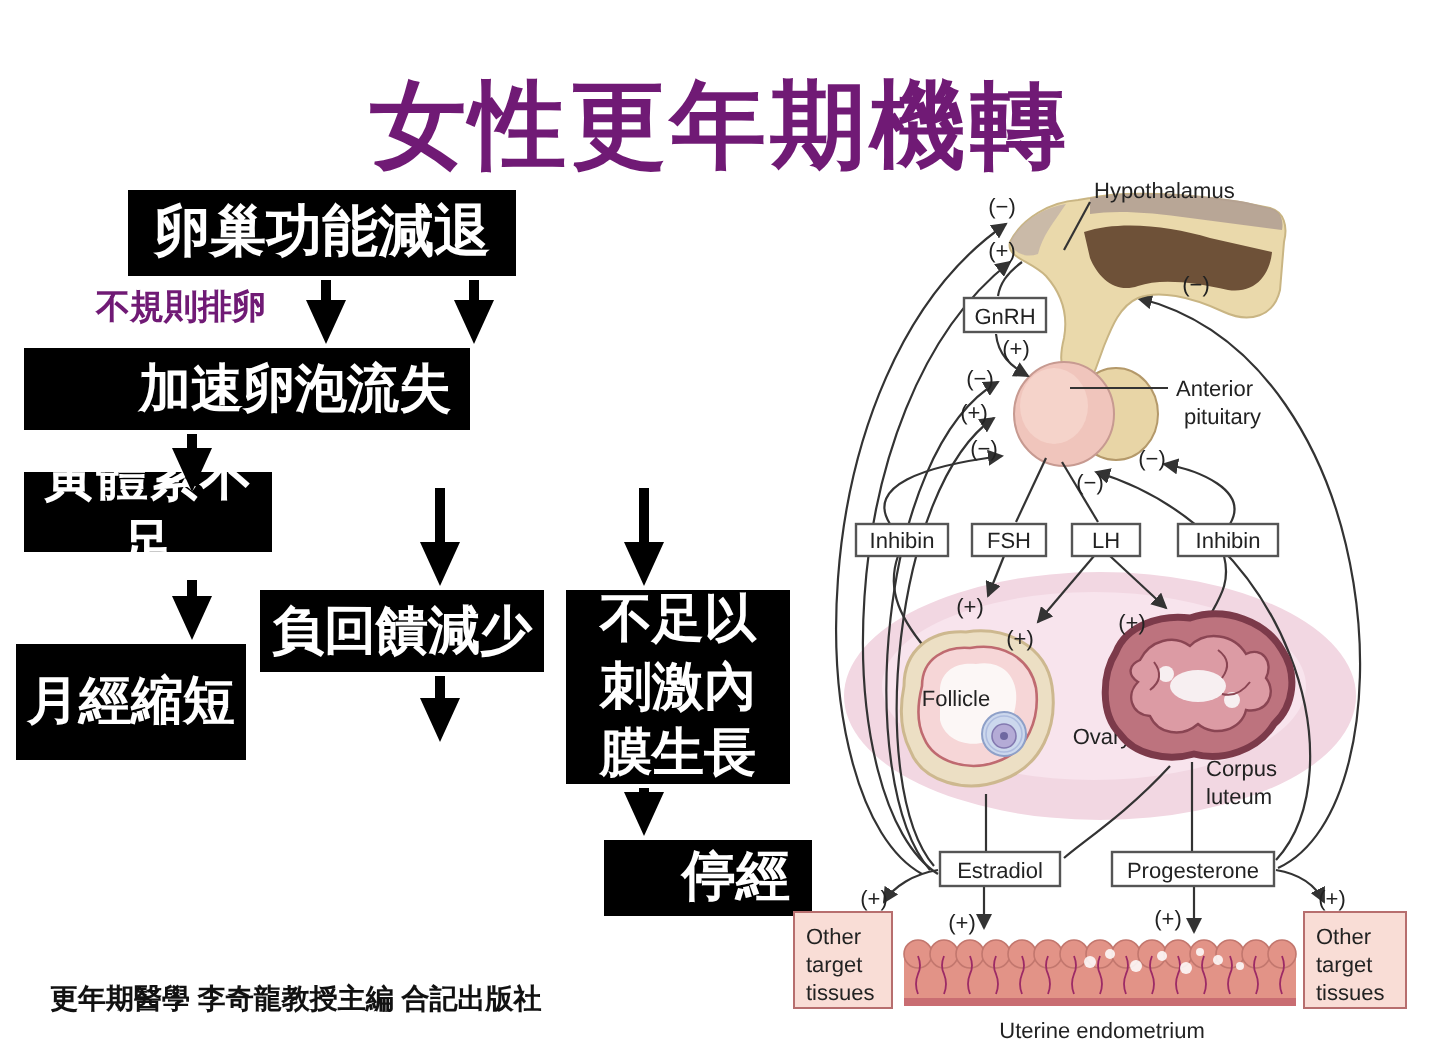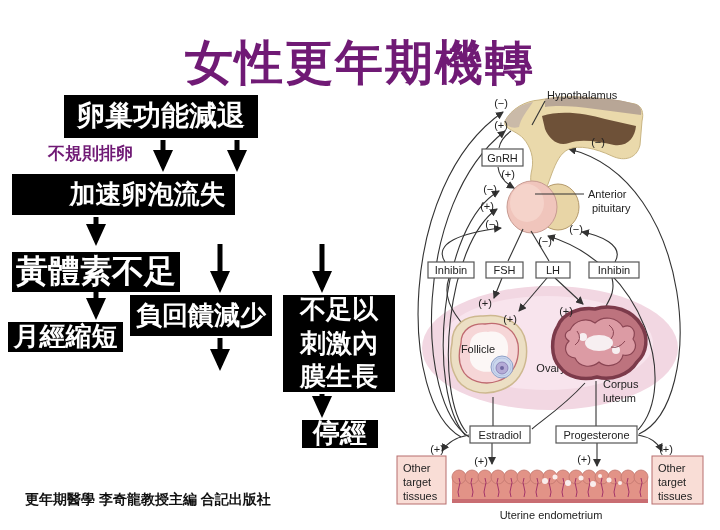--- a/index.html
+++ b/index.html
@@ -6,26 +6,26 @@
   .page{position:relative;width:720px;height:530px;background:#ffffff;
         font-family:"Liberation Sans","DejaVu Sans",sans-serif;overflow:hidden;}
   .title{position:absolute;top:20px;left:0;width:720px;text-align:center;
          font-size:48px;font-weight:800;color:#701a75;letter-spacing:2px;margin-top:11px;}
   .fcbox{position:absolute;background:#000;color:#fff;font-weight:700;
          display:flex;flex-direction:column;align-items:center;justify-content:center;
          text-align:center;line-height:1.3;}
   .b1{left:64px;top:95px;width:194px;height:43px;font-size:28px;}
   .b2{left:12px;top:174px;width:175px;height:41px;font-size:26px;padding-left:48px;}
   .b3{left:199px;top:174px;width:141px;height:68px;font-size:25px;}
-  .b4{left:12px;top:252px;width:168px;height:40px;font-size:32px;}
+  .b4{left:12px;top:236px;width:124px;height:40px;font-size:26px;}
   .b5{left:130px;top:295px;width:142px;height:41px;font-size:26px;}
   .b6{left:283px;top:295px;width:112px;height:97px;font-size:26px;}
-  .b7{left:8px;top:322px;width:115px;height:30px;font-size:26px;}
+  .b7{left:8px;top:322px;width:115px;height:58px;font-size:26px;}
   .b8{left:130px;top:373px;width:128px;height:37px;font-size:27px;}
-  .b9{left:302px;top:420px;width:76px;height:28px;font-size:27px;}
+  .b9{left:302px;top:420px;width:76px;height:38px;font-size:27px;padding-left:28px;}
   .sublabel{position:absolute;left:36px;top:142px;font-size:17px;font-weight:700;color:#701a75;margin-left:12px;}
   .caption{position:absolute;left:25px;top:491px;font-size:14px;font-weight:600;color:#111;}
   .fcarrows{position:absolute;left:0;top:0;pointer-events:none;}
   .bio{position:absolute;left:395px;top:85px;}
   .bio text{font-family:"Liberation Sans","DejaVu Sans",sans-serif;fill:#222;}
   .lbl{font-size:11px;}
   .sign{font-size:11px;font-weight:400;}
   .hbox{fill:#fff;stroke:#555;stroke-width:1.2;}
   .flow{fill:none;stroke:#333;stroke-width:1.1;}
 </style>

